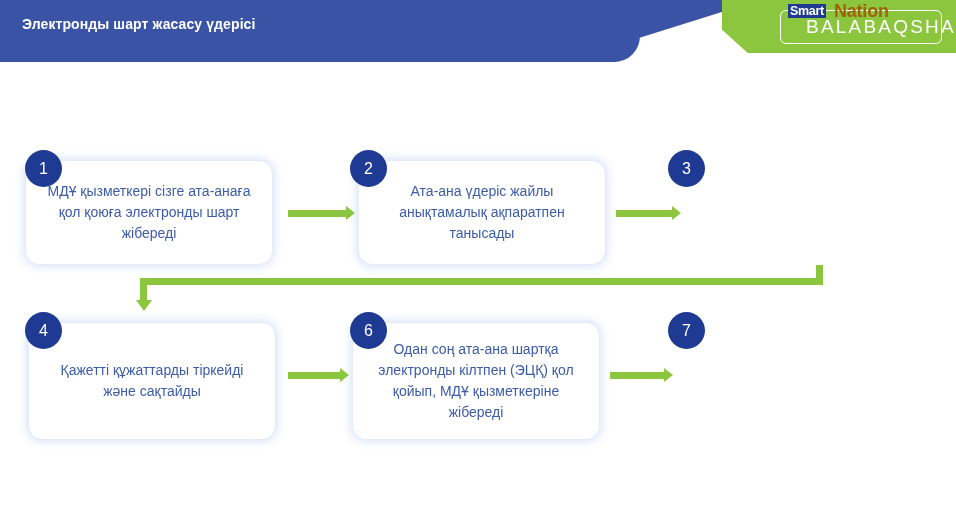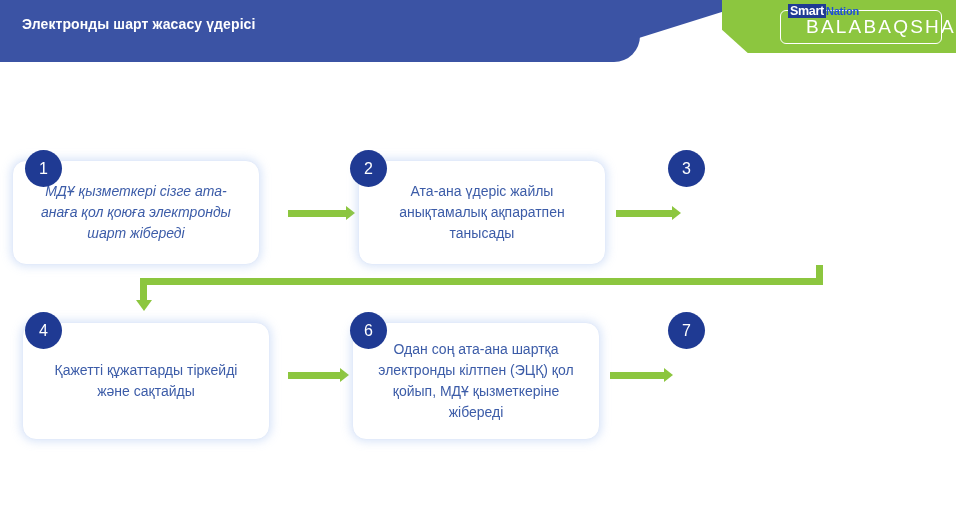--- a/index.html
+++ b/index.html
@@ -69,35 +69,35 @@
     width: 172px;
     height: 46px;
   }
   .logo-top {
     position: absolute;
     left: 0;
     top: 0;
     height: 15px;
     display: flex;
     align-items: center;
-    gap: 0;
+    gap: 8px;
     padding-left: 14px;
   }
   .logo-smart {
     background: #1f3a93;
     color: #ffffff;
     font-size: 12.5px;
     font-weight: bold;
     line-height: 14px;
     padding: 0 2px;
     letter-spacing: -0.3px;
   }
   .logo-nation {
-    color: #1d4ed8;
-    font-size: 11px;
+    color: #a16207;
+    font-size: 18px;
     font-weight: bold;
     line-height: 14px;
     letter-spacing: -0.2px;
   }
   .logo-frame {
     position: absolute;
     left: 6px;
     top: 7px;
     width: 162px;
     height: 34px;
@@ -162,24 +162,24 @@
     background: #1f3a93;
     color: #ffffff;
     font-size: 16px;
     display: flex;
     align-items: center;
     justify-content: center;
     z-index: 5;
   }
 
   
-  #node1 { left: 12px;  top: 90px;  width: 248px; height: 105px; font-style: italic; }
+  #node1 { left: 25px;  top: 90px;  width: 248px; height: 105px; }
   #node2 { left: 358px; top: 90px;  width: 248px; height: 105px; }
   #node3 { left: 684px; top: 90px;  width: 248px; height: 105px; }
-  #node4 { left: 22px;  top: 252px; width: 248px; height: 118px; }
+  #node4 { left: 28px;  top: 252px; width: 248px; height: 118px; }
   #node6 { left: 352px; top: 252px; width: 248px; height: 118px; justify-content: flex-end; }
   #node7 { left: 676px; top: 252px; width: 248px; height: 118px; }
 
   #badge1 { left: 25px;  top: 80px; }
   #badge2 { left: 350px; top: 80px; }
   #badge3 { left: 668px; top: 80px; }
   #badge4 { left: 25px;  top: 242px; }
   #badge6 { left: 350px; top: 242px; }
   #badge7 { left: 668px; top: 242px; }
 

